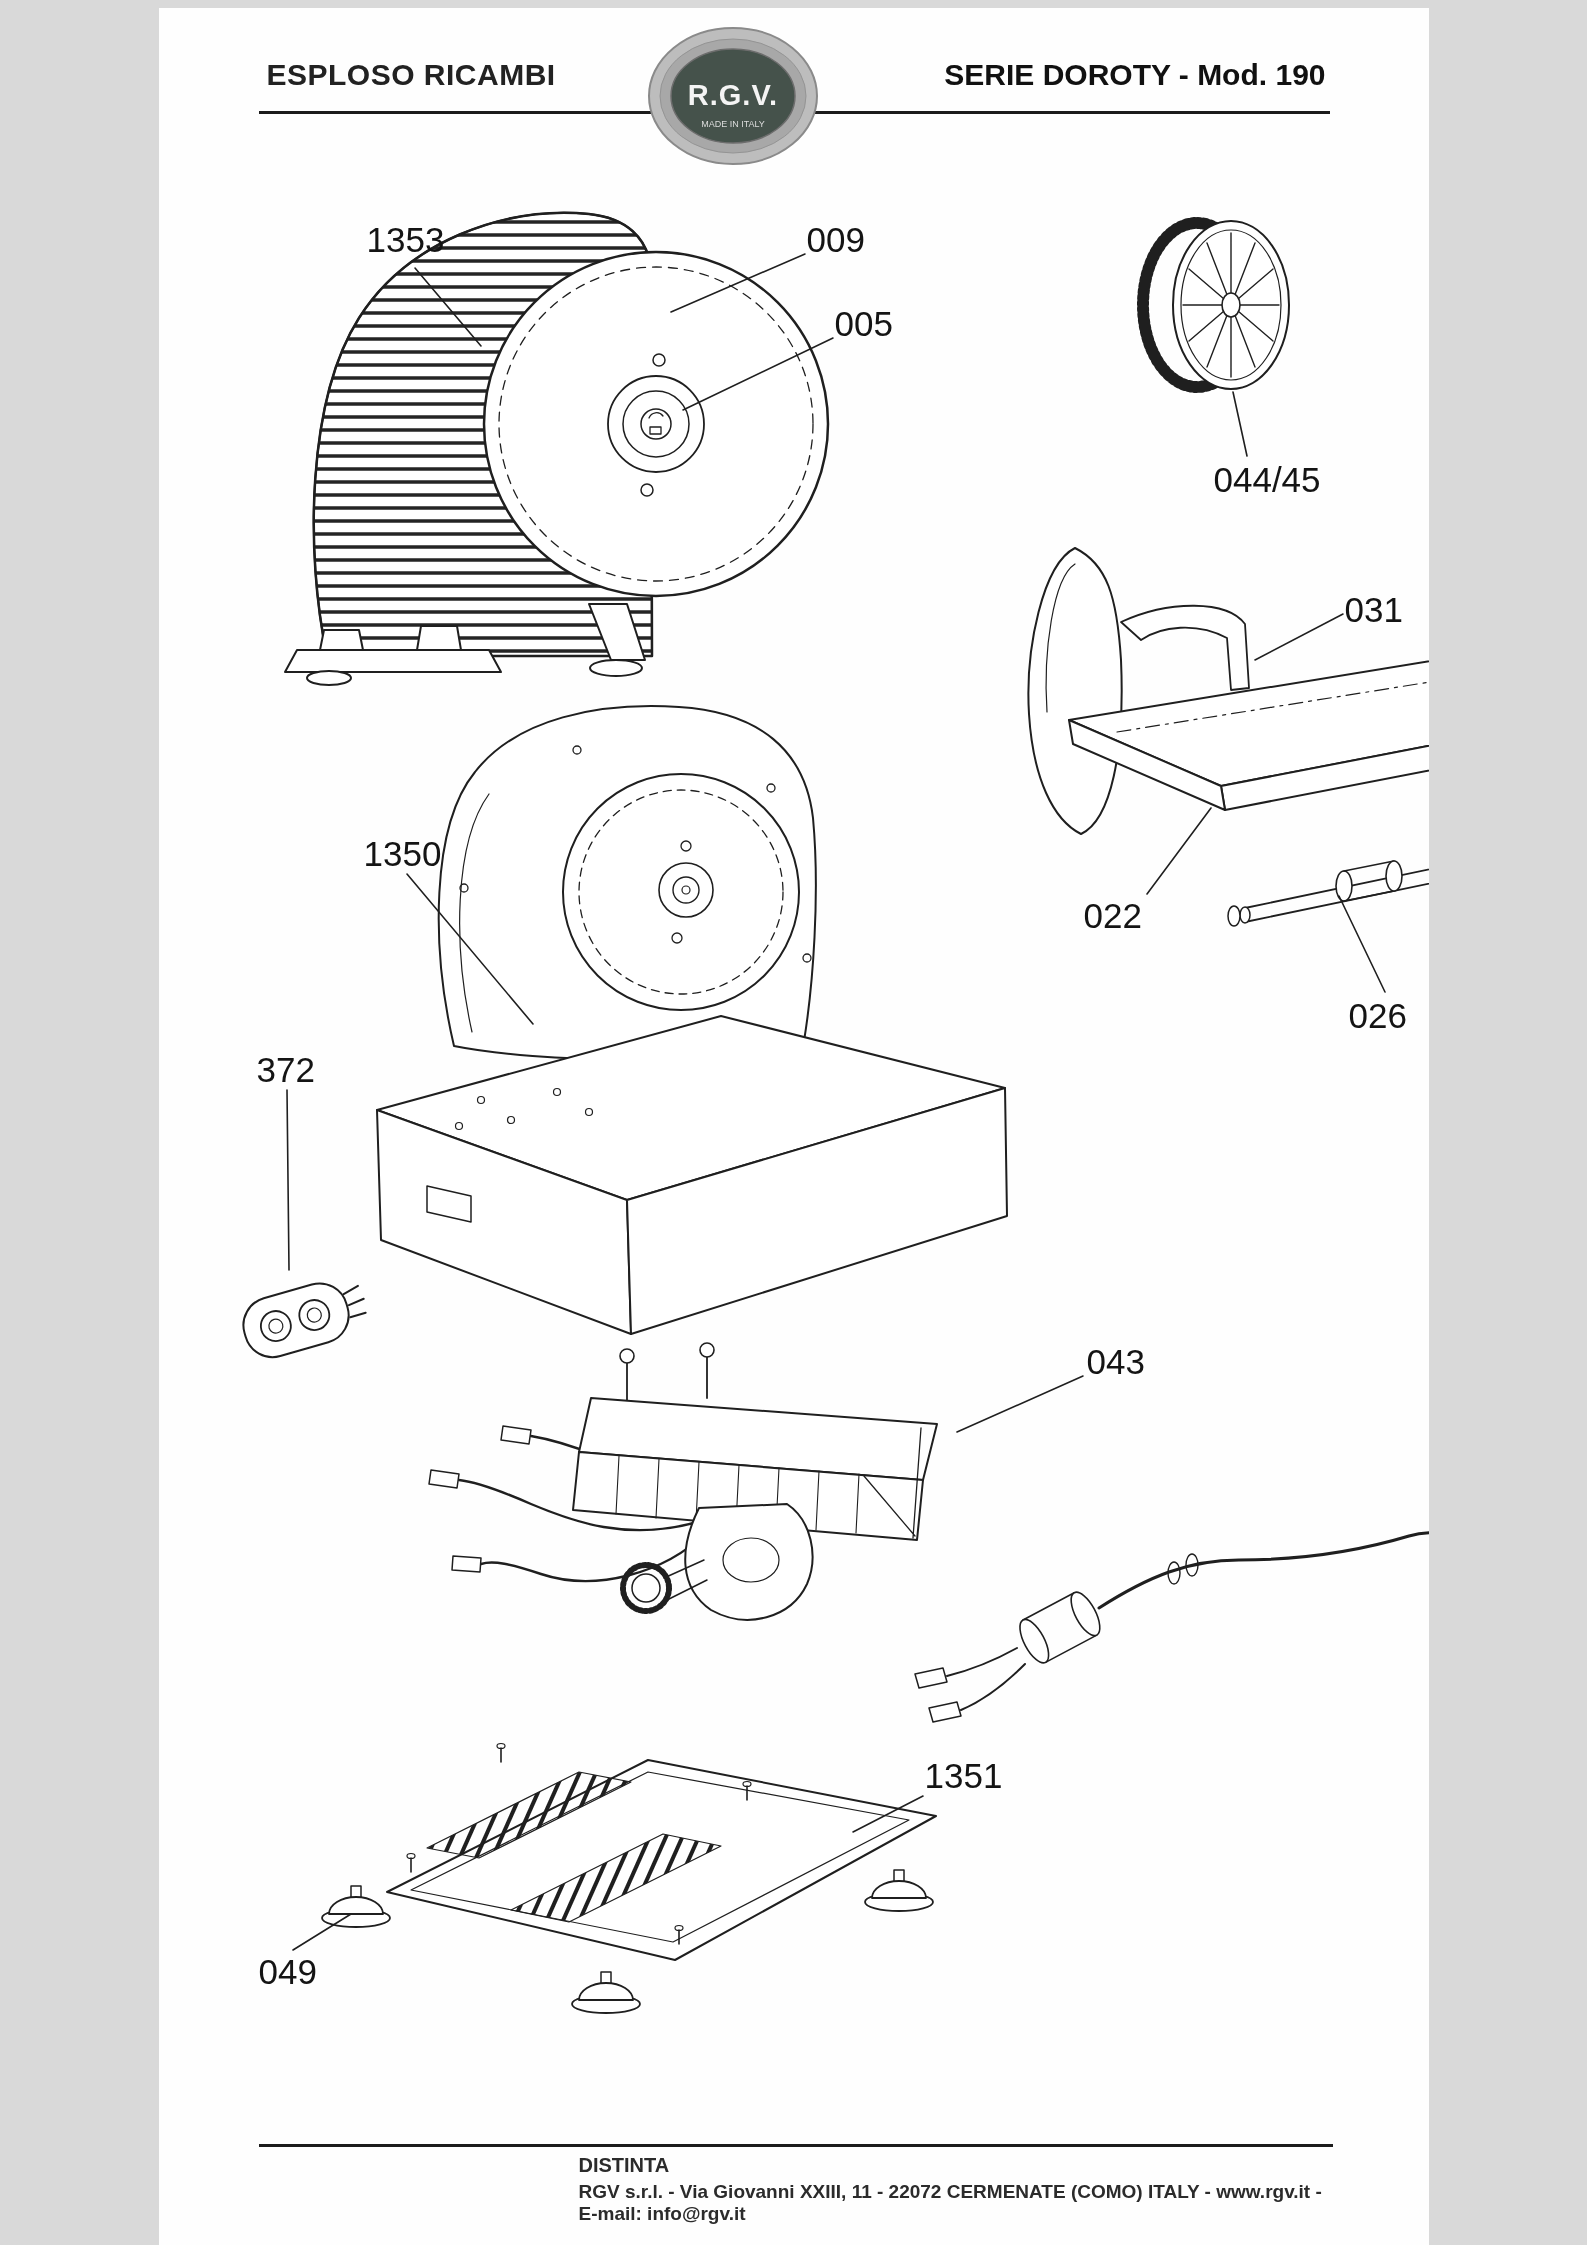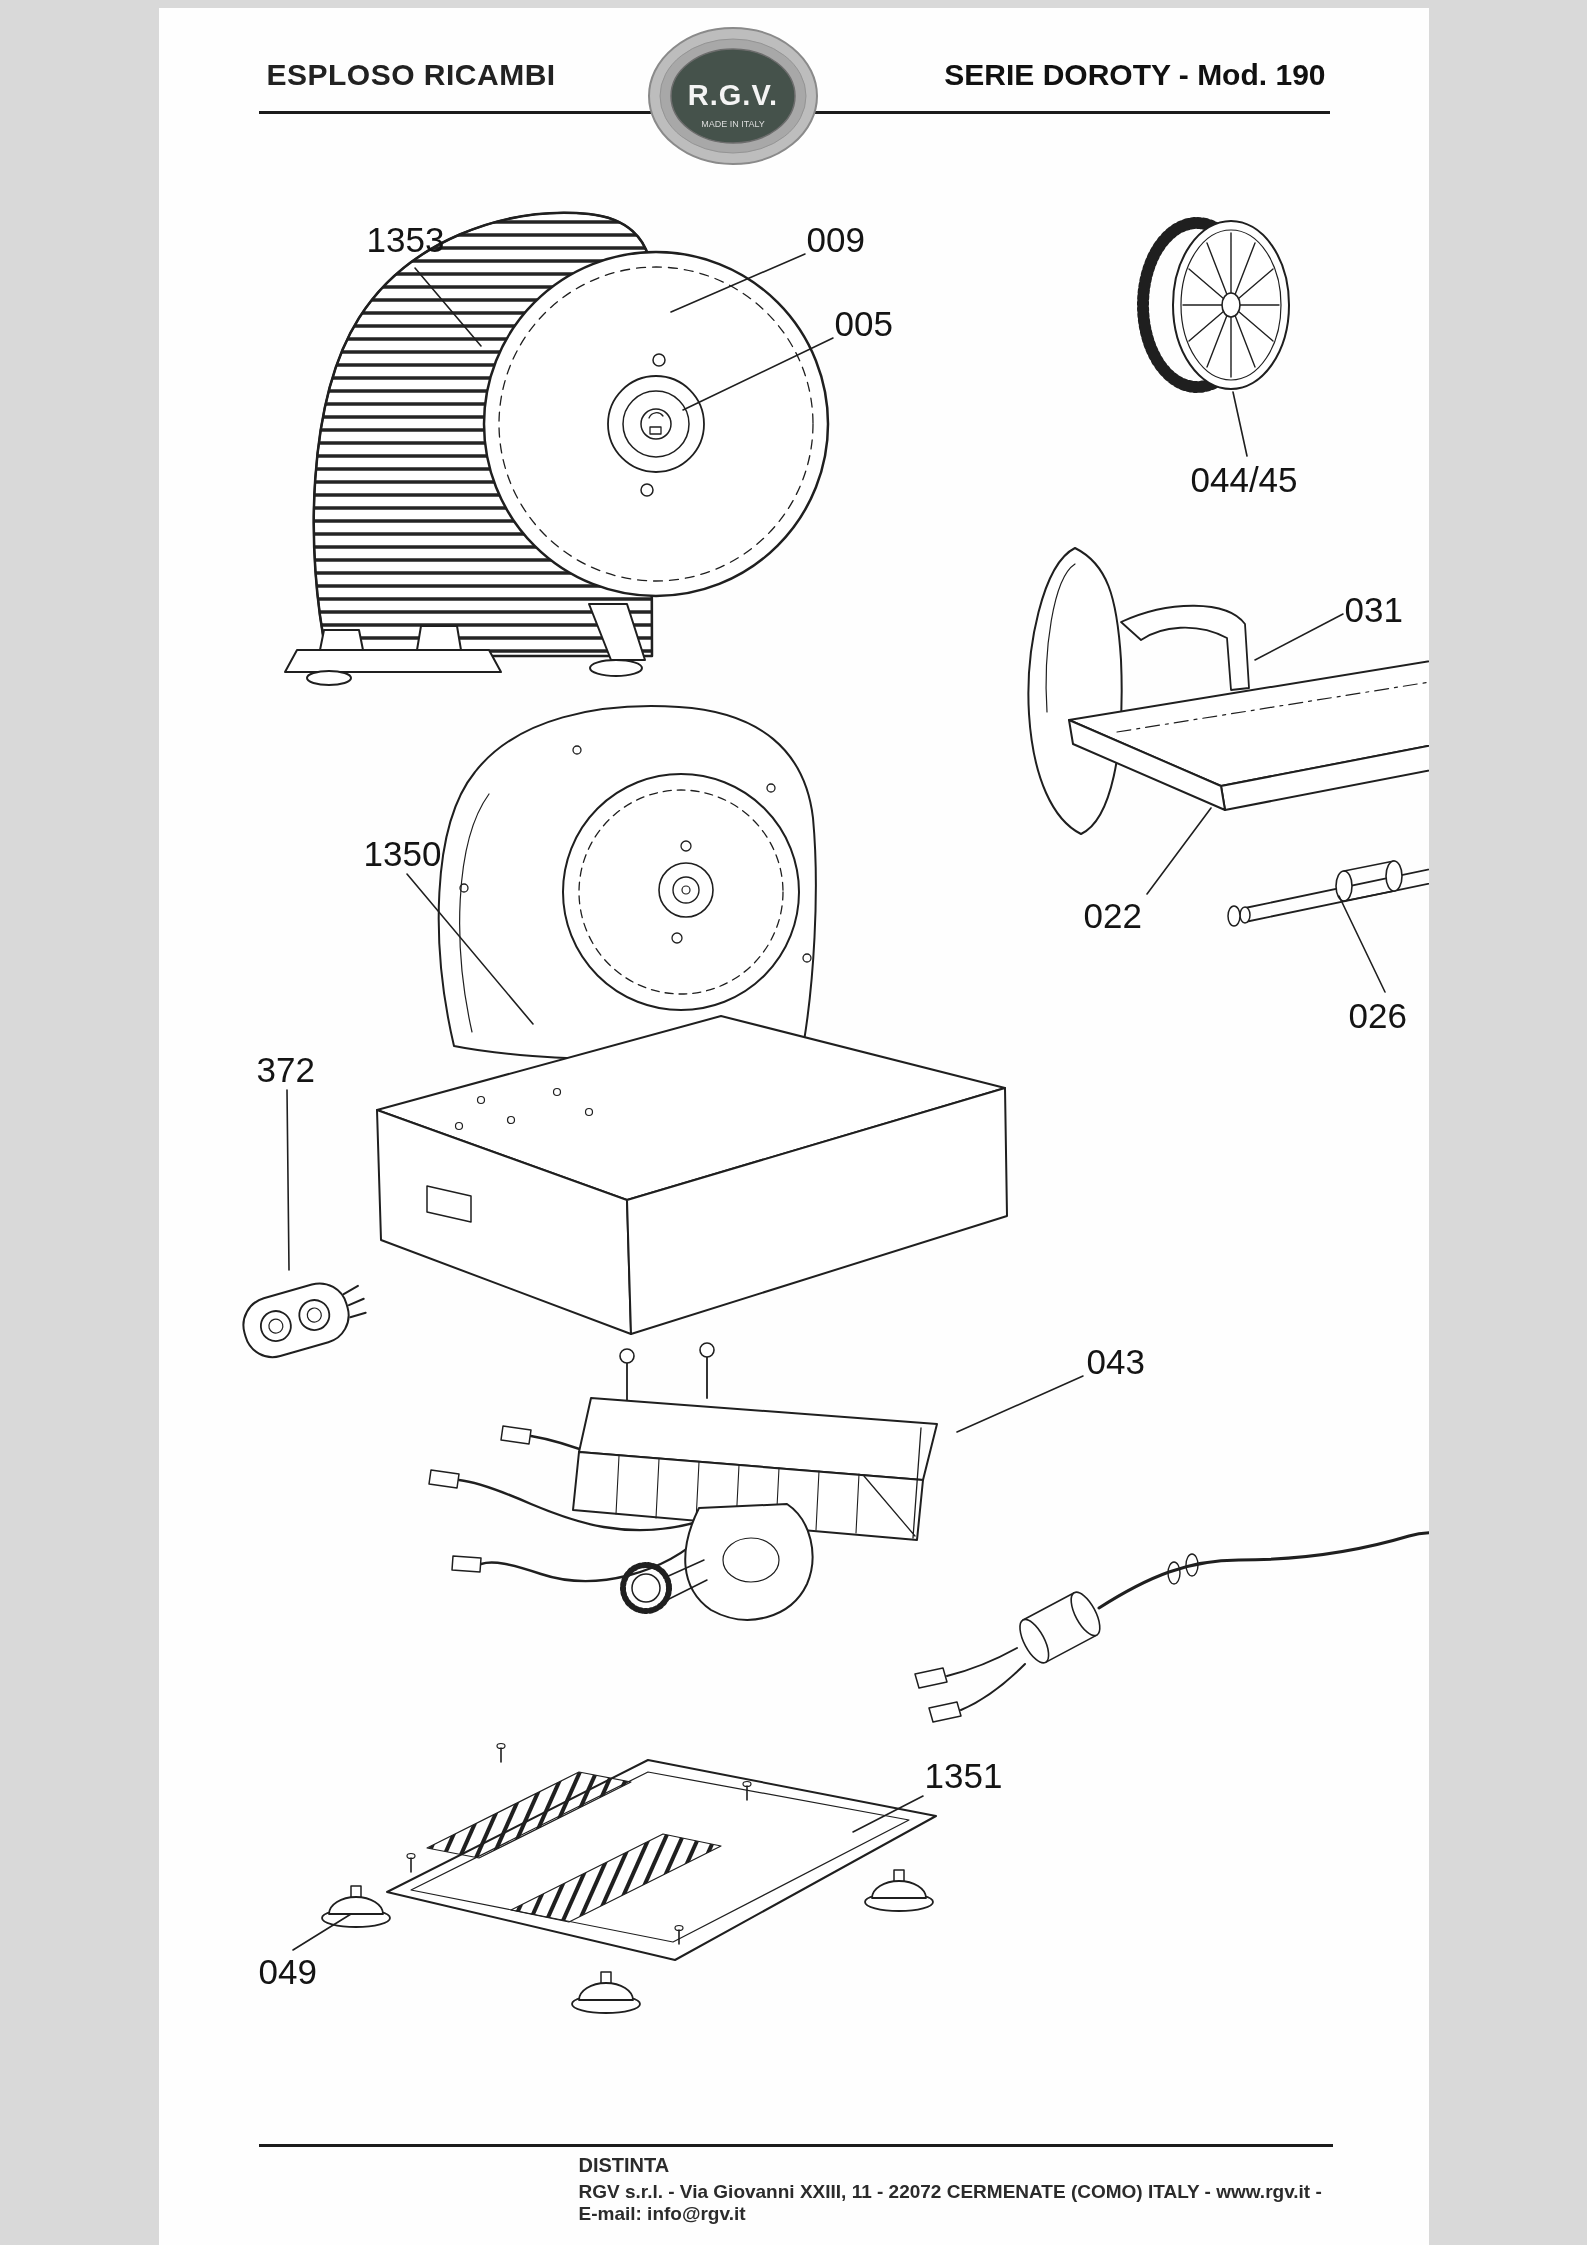--- a/index.html
+++ b/index.html
@@ -218,21 +218,21 @@
         <line x1="1306" y1="1458" x2="1314" y2="1536"></line>
         <line x1="764" y1="1788" x2="694" y2="1824"></line>
         <line x1="134" y1="1942" x2="192" y2="1906"></line>
       </g>
     </g>
   </svg>
 
   <div class="part-label" style="left:208px;top:212px">1353</div>
   <div class="part-label" style="left:648px;top:212px">009</div>
   <div class="part-label" style="left:676px;top:296px">005</div>
-  <div class="part-label" style="left:1032px;top:452px">044/45</div>
+  <div class="part-label" style="left:1055px;top:452px">044/45</div>
   <div class="part-label" style="left:1376px;top:534px">007</div>
   <div class="part-label" style="left:1186px;top:582px">031</div>
   <div class="part-label" style="left:925px;top:888px">022</div>
   <div class="part-label" style="left:1190px;top:988px">026</div>
   <div class="part-label" style="left:205px;top:826px">1350</div>
   <div class="part-label" style="left:98px;top:1042px">372</div>
   <div class="part-label" style="left:928px;top:1334px">043</div>
   <div class="part-label" style="left:1270px;top:1418px">067</div>
   <div class="part-label" style="left:766px;top:1748px">1351</div>
   <div class="part-label" style="left:100px;top:1944px">049</div>

